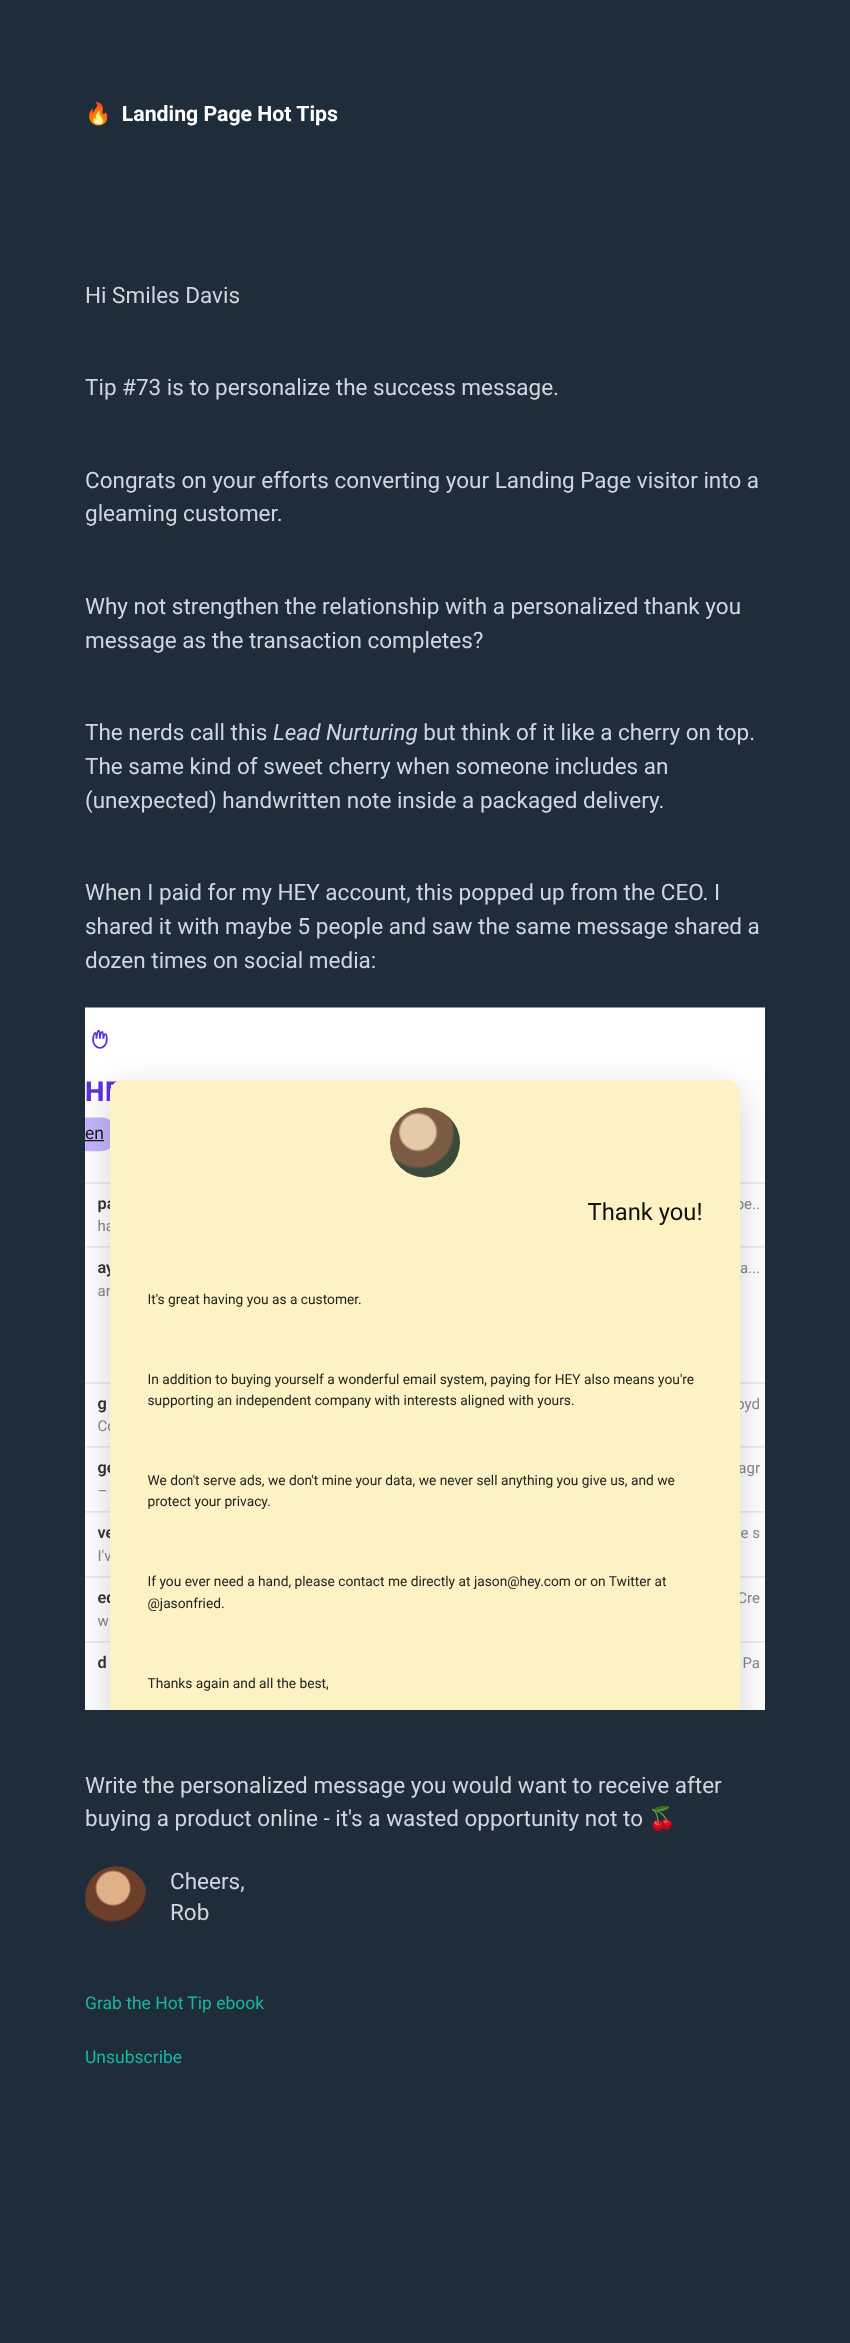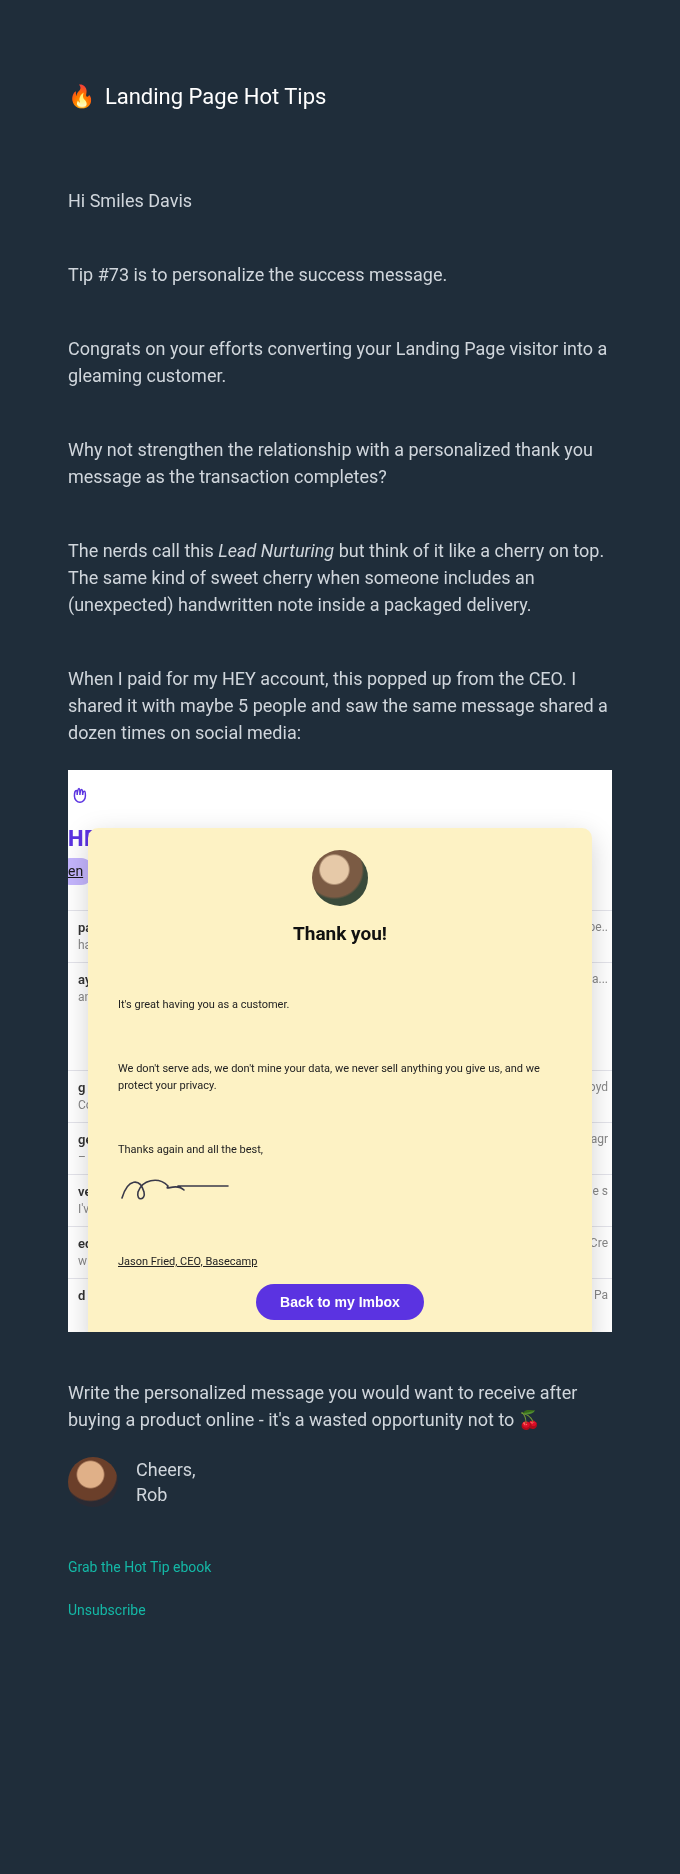--- a/index.html
+++ b/index.html
@@ -7,24 +7,24 @@
       background: #1f2d3a;
       color: #d0d6dc;
       font-family: -apple-system, BlinkMacSystemFont, "Segoe UI", Roboto, Helvetica, Arial, sans-serif;
       width: 680px;
       min-height: 1874px;
       padding: 80px 68px 100px 68px;
       font-size: 18px;
       line-height: 1.5;
     }
     .header {
-      font-weight: 400;
-      font-size: 22px;
+      font-weight: 700;
+      font-size: 17px;
       color: #fff;
-      margin-bottom: 74px;
+      margin-bottom: 117px;
     }
     .header-icon { margin-right: 4px; }
     p { margin-bottom: 24px; margin-top: 47px; }
     em { font-style: italic; }
     .hey-card {
       background: #fff;
       width: 100%;
       margin: 20px 0 40px 0;
       position: relative;
       overflow: hidden;
@@ -74,21 +74,21 @@
       padding: 22px 30px 28px 30px;
       text-align: left;
       color: #222;
     }
     .avatar-ceo {
       width: 56px; height: 56px; border-radius: 50%;
       margin: 0 auto 14px auto; display: block;
       background: radial-gradient(circle at 40% 35%, #e6c9a8 0 28%, #7b5b44 32% 55%, #3a4a3a 60% 100%);
     }
     .modal h3 {
-      text-align: center; font-size: 19px; font-weight: 700;
+      text-align: right; font-size: 19px; font-weight: 400;
       color: #111; margin-bottom: 18px;
     }
     .modal p {
       font-size: 11px; line-height: 1.55; margin-bottom: 14px; color: #222;
     }
     .signature svg { display: block; }
     .modal .sig-line { margin: 8px 0 6px 0; }
     .modal-btn {
       display: block; margin: 14px auto 0 auto;
       background: #5b33e1; color: #fff;
@@ -180,21 +180,23 @@
     <div class="bg-row bg-row-rel">
         <span class="t1">d w</span>
         <span class="bg-right">e Pa</span>
       </div>
   </div>
 
   <div class="modal">
     <div class="avatar-ceo"></div>
     <h3>Thank you!</h3>
     <p>It's great having you as a customer.</p>
+    <p>In addition to buying yourself a wonderful email system, paying for HEY also means you're supporting an independent company with interests aligned with yours.</p>
     <p>We don't serve ads, we don't mine your data, we never sell anything you give us, and we protect your privacy.</p>
+    <p>If you ever need a hand, please contact me directly at jason@hey.com or on Twitter at @jasonfried.</p>
     <p>Thanks again and all the best,</p>
     <div class="signature sig-line">
       <svg width="130" height="34" viewBox="0 0 130 34">
           <path d="M4 26 C 10 6, 22 6, 26 20 C 28 28, 18 30, 20 20 C 24 8, 40 4, 50 14 C 46 20, 58 10, 66 18 M60 14 L110 14" fill="none" stroke="#3a3a4a" stroke-width="1.6" stroke-linecap="round"></path>
         </svg>
     </div>
     <p style="margin-bottom:6px;text-decoration:underline;">Jason Fried, CEO, Basecamp</p>
     <button class="modal-btn">Back to my Imbox</button>
   </div>
 </div>

